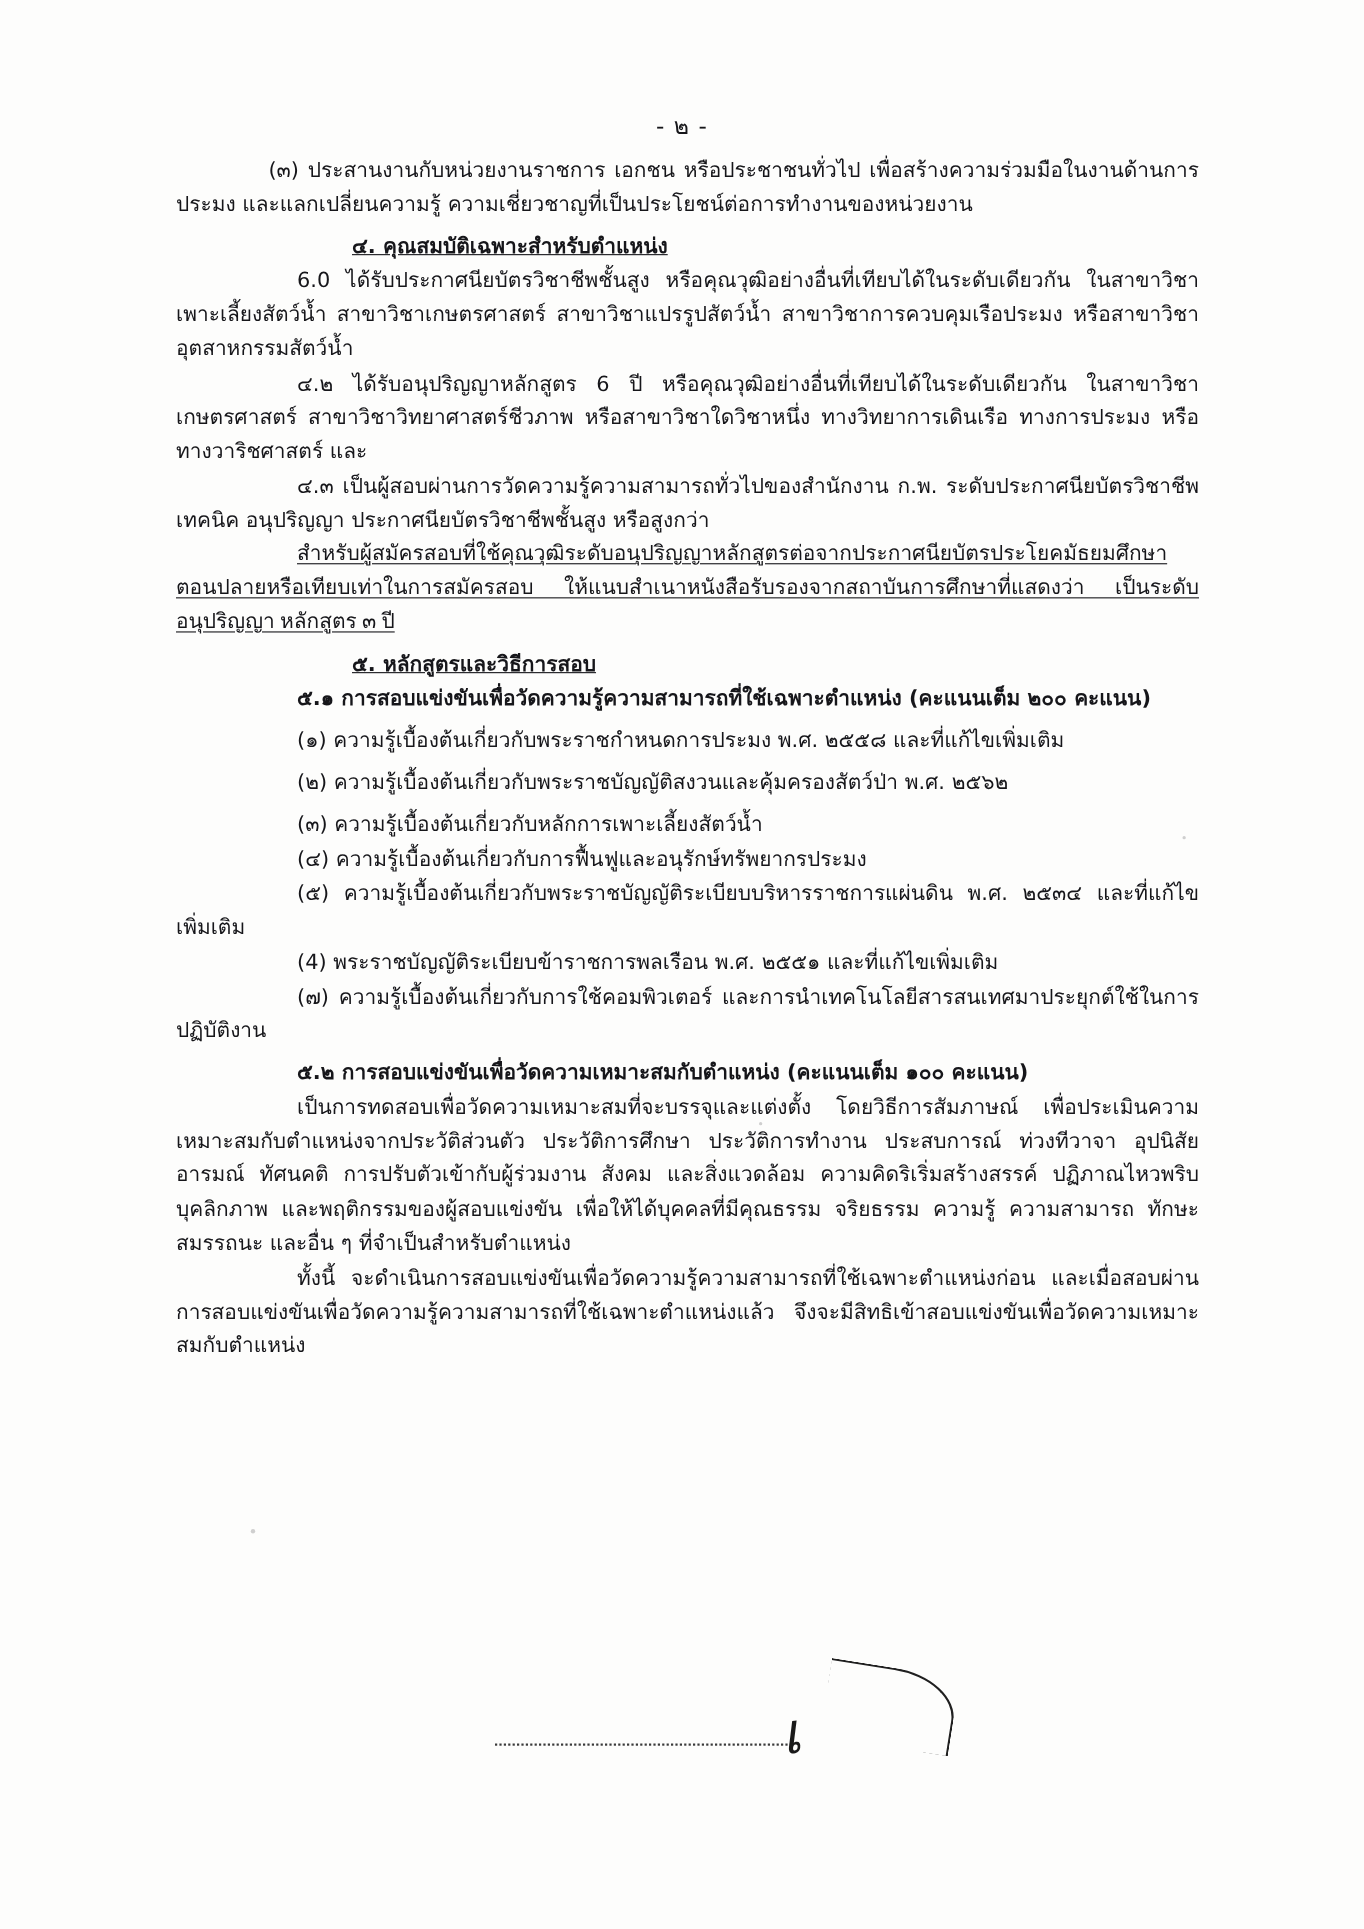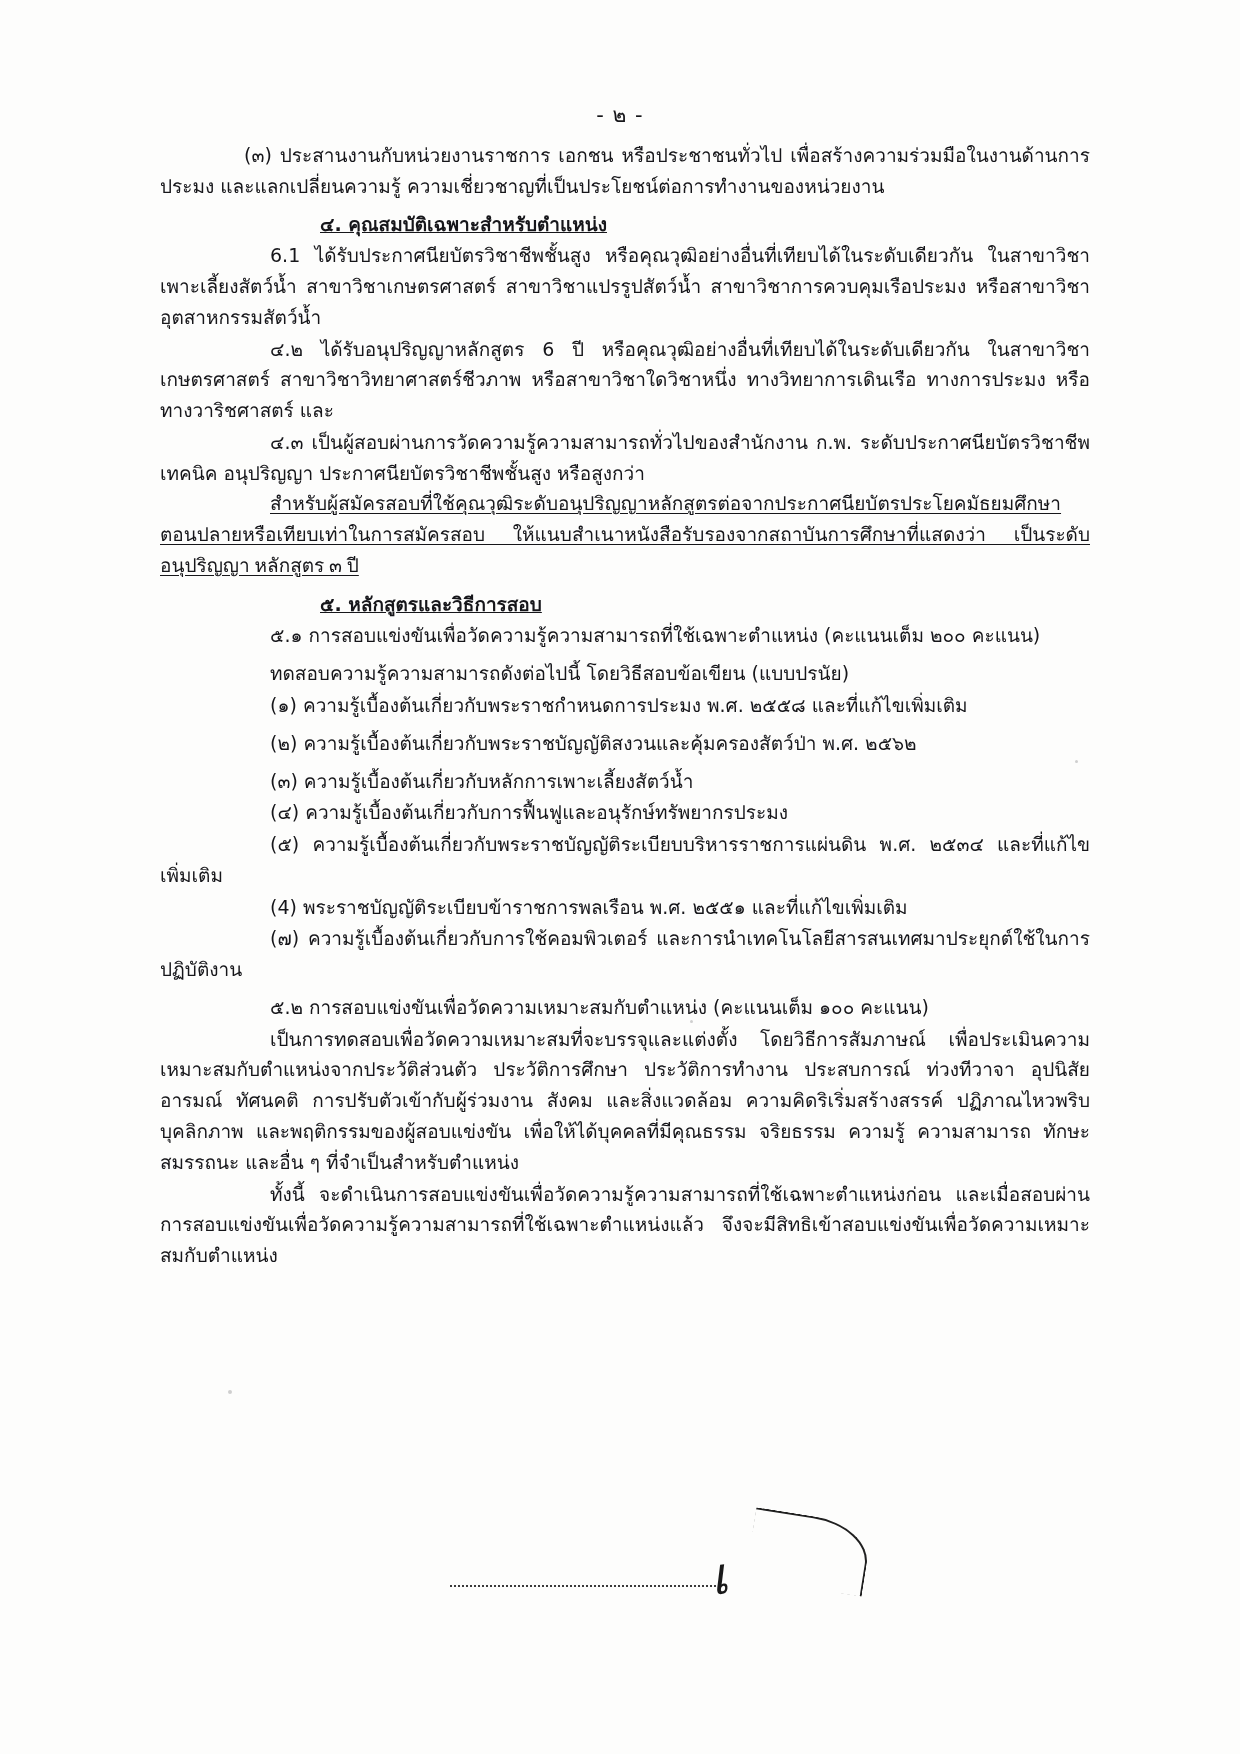--- a/index.html
+++ b/index.html
@@ -51,21 +51,21 @@
     text-indent: 160px;
     font-weight: bold;
     text-decoration: underline;
   }
   .ind-sub {
     text-indent: 110px;
   }
   .ind-item {
     text-indent: 110px;
   }
-  .bold { font-weight: normal; }
+  .bold { font-weight: bold; }
   .underline-block {
     text-decoration: underline;
     text-underline-offset: 3px;
     font-family: Liberation Serif, serif;
   }
   .gap-sm { height: 6px; }
   .sig-area {
     position: absolute;
     left: 150px;
     top: 1560px;
@@ -114,35 +114,34 @@
 
   <div class="page-number">- ๒ -</div>
 
   <div class="content">
 
     <p class="ind-first">(๓) ประสานงานกับหน่วยงานราชการ เอกชน หรือประชาชนทั่วไป เพื่อสร้างความร่วมมือในงานด้านการประมง และแลกเปลี่ยนความรู้ ความเชี่ยวชาญที่เป็นประโยชน์ต่อการทำงานของหน่วยงาน</p>
 
     <div class="gap-sm"></div>
     <p class="ind-head">๔. คุณสมบัติเฉพาะสำหรับตำแหน่ง</p>
 
-    <p class="ind-sub">6.1 ได้รับประกาศนียบัตรวิชาชีพชั้นสูง หรือคุณวุฒิอย่างอื่นที่เทียบได้ในระดับเดียวกัน ในสาขาวิชาเพาะเลี้ยงสัตว์น้ำ สาขาวิชาเกษตรศาสตร์ สาขาวิชาแปรรูปสัตว์น้ำ สาขาวิชาการควบคุมเรือประมง หรือสาขาวิชาอุตสาหกรรมสัตว์น้ำ</p>
+    <p class="ind-sub">6.0 ได้รับประกาศนียบัตรวิชาชีพชั้นสูง หรือคุณวุฒิอย่างอื่นที่เทียบได้ในระดับเดียวกัน ในสาขาวิชาเพาะเลี้ยงสัตว์น้ำ สาขาวิชาเกษตรศาสตร์ สาขาวิชาแปรรูปสัตว์น้ำ สาขาวิชาการควบคุมเรือประมง หรือสาขาวิชาอุตสาหกรรมสัตว์น้ำ</p>
 
     <p class="ind-sub">๔.๒ ได้รับอนุปริญญาหลักสูตร 6 ปี หรือคุณวุฒิอย่างอื่นที่เทียบได้ในระดับเดียวกัน ในสาขาวิชาเกษตรศาสตร์ สาขาวิชาวิทยาศาสตร์ชีวภาพ หรือสาขาวิชาใดวิชาหนึ่ง ทางวิทยาการเดินเรือ ทางการประมง หรือทางวาริชศาสตร์ และ</p>
 
     <p class="ind-sub">๔.๓ เป็นผู้สอบผ่านการวัดความรู้ความสามารถทั่วไปของสำนักงาน ก.พ. ระดับประกาศนียบัตรวิชาชีพเทคนิค อนุปริญญา ประกาศนียบัตรวิชาชีพชั้นสูง หรือสูงกว่า</p>
 
     <p class="ind-sub underline-block">สำหรับผู้สมัครสอบที่ใช้คุณวุฒิระดับอนุปริญญาหลักสูตรต่อจากประกาศนียบัตรประโยคมัธยมศึกษาตอนปลายหรือเทียบเท่าในการสมัครสอบ ให้แนบสำเนาหนังสือรับรองจากสถาบันการศึกษาที่แสดงว่า เป็นระดับอนุปริญญา หลักสูตร ๓ ปี</p>
 
     <div class="gap-sm"></div>
     <p class="ind-head">๕. หลักสูตรและวิธีการสอบ</p>
 
     <p class="ind-sub bold">๕.๑ การสอบแข่งขันเพื่อวัดความรู้ความสามารถที่ใช้เฉพาะตำแหน่ง (คะแนนเต็ม ๒๐๐ คะแนน)</p>
 
     <div class="gap-sm"></div>
-    <p class="ind-item">ทดสอบความรู้ความสามารถดังต่อไปนี้ โดยวิธีสอบข้อเขียน (แบบปรนัย)</p>
 
     <p class="ind-item">(๑) ความรู้เบื้องต้นเกี่ยวกับพระราชกำหนดการประมง พ.ศ. ๒๕๕๘ และที่แก้ไขเพิ่มเติม</p>
 
     <div class="gap-sm"></div>
     <p class="ind-item">(๒) ความรู้เบื้องต้นเกี่ยวกับพระราชบัญญัติสงวนและคุ้มครองสัตว์ป่า พ.ศ. ๒๕๖๒</p>
 
     <div class="gap-sm"></div>
     <p class="ind-item">(๓) ความรู้เบื้องต้นเกี่ยวกับหลักการเพาะเลี้ยงสัตว์น้ำ</p>
 
     <p class="ind-item">(๔) ความรู้เบื้องต้นเกี่ยวกับการฟื้นฟูและอนุรักษ์ทรัพยากรประมง</p>

